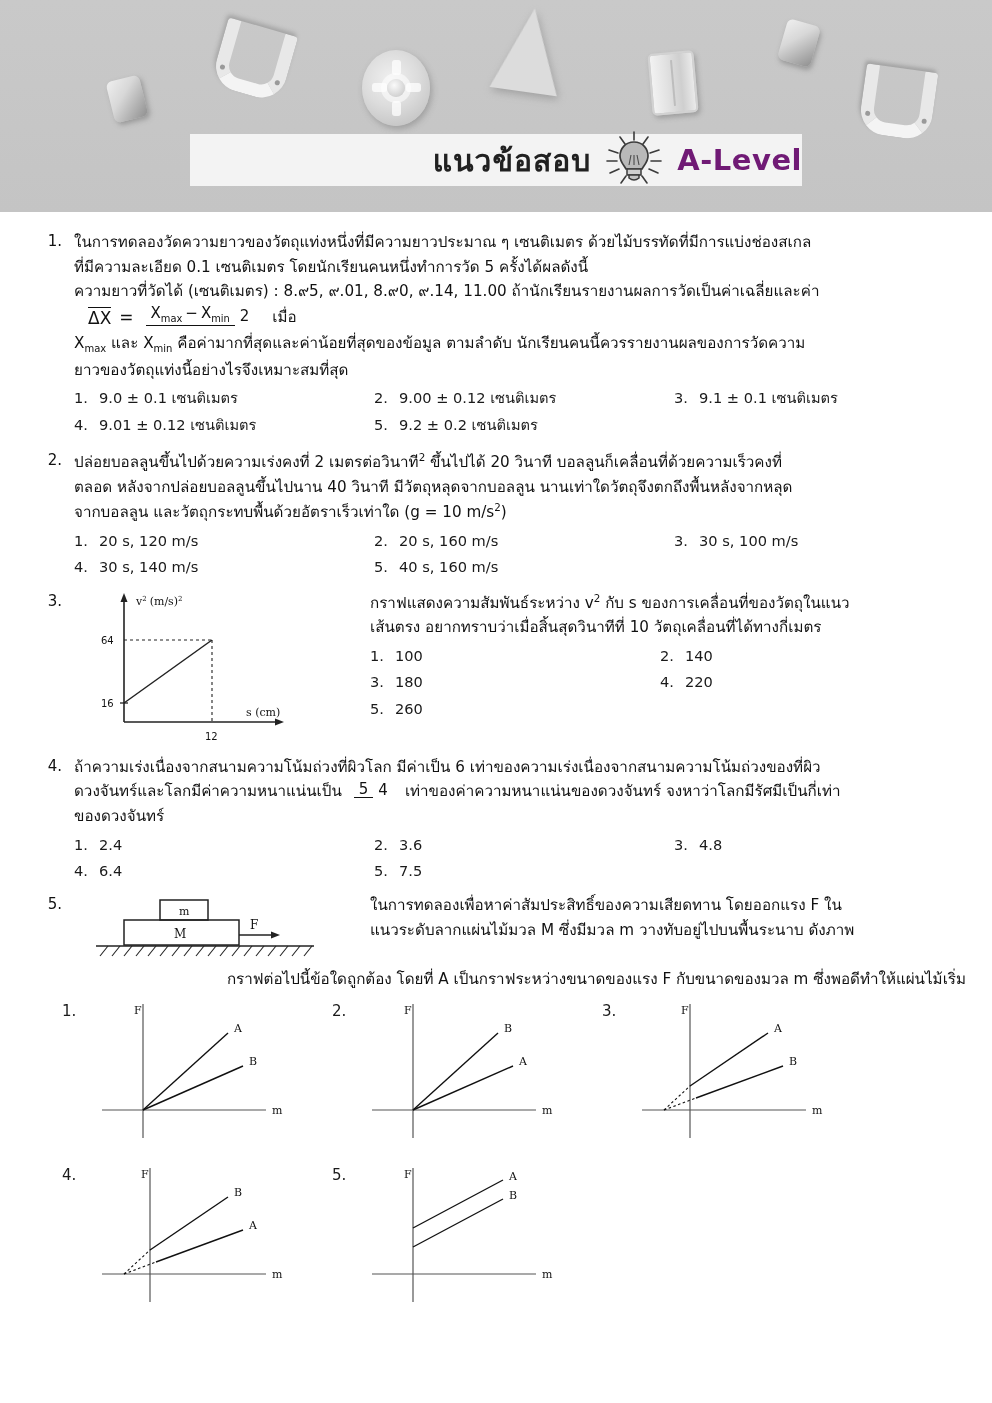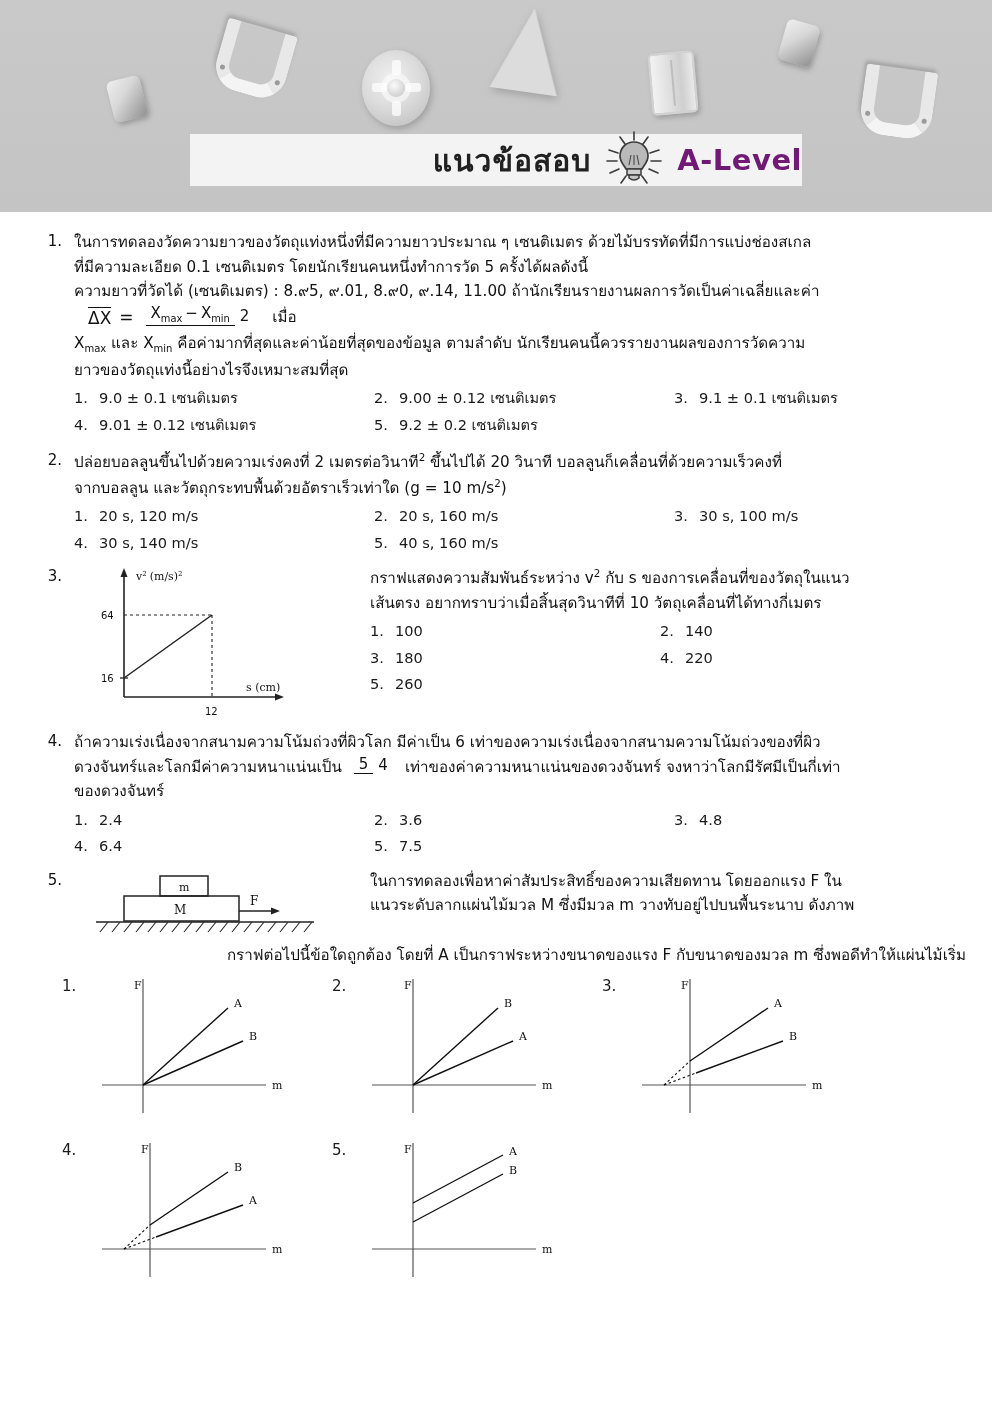--- a/index.html
+++ b/index.html
@@ -326,20 +326,21 @@
     </div>
   </div>
 
   <div class="q" style="margin-top:10px;">
     <div class="q-num">2.</div>
     <div class="q-body">
       <div class="q-text">
         <span>ปล่อยบอลลูนขึ้นไปด้วยความเร่งคงที่ 2 เมตรต่อวินาที</span><sup class="sm">2</sup>
         <span>ขึ้นไปได้ 20 วินาที บอลลูนก็เคลื่อนที่ด้วยความเร็วคงที่</span>
       </div>
+      <div class="q-text">ตลอด หลังจากปล่อยบอลลูนขึ้นไปนาน 40 วินาที มีวัตถุหลุดจากบอลลูน นานเท่าใดวัตถุจึงตกถึงพื้นหลังจากหลุด</div>
       <div class="q-text">
         <span>จากบอลลูน และวัตถุกระทบพื้นด้วยอัตราเร็วเท่าใด (g = 10 m/s</span><sup class="sm">2</sup><span>)</span>
       </div>
 
       <div class="opts">
         <div class="opt-row">
           <div class="opt w3a">
             <span class="o-num">1.</span>
             <span>20 s, 120 m/s</span>
           </div>

